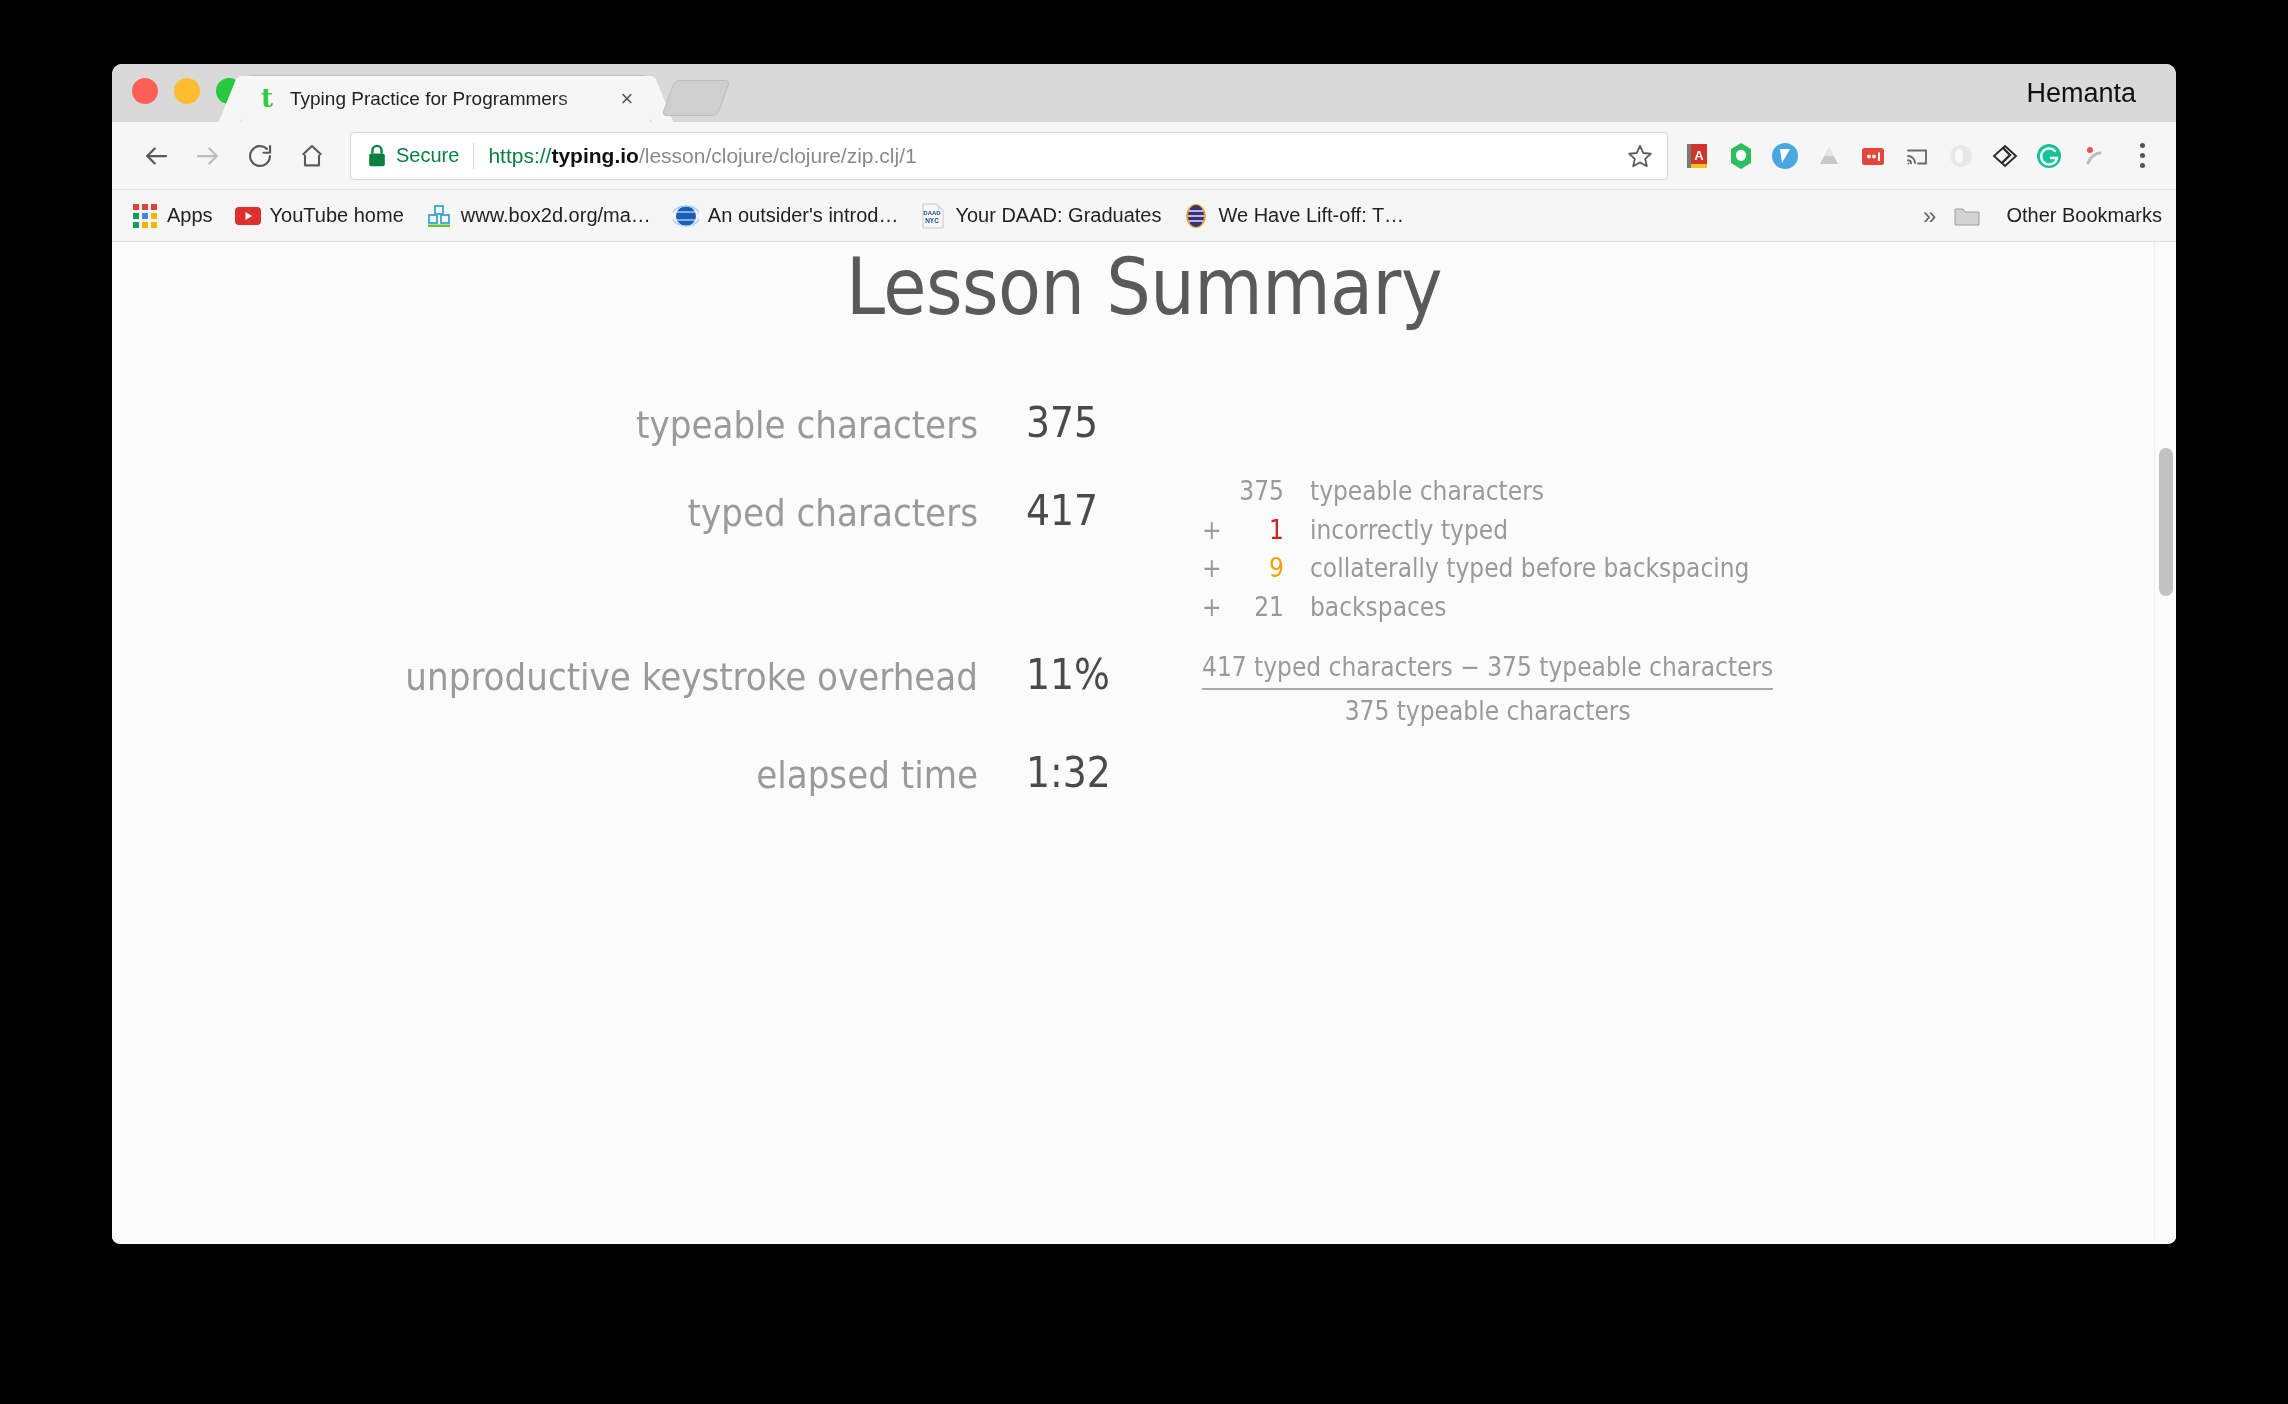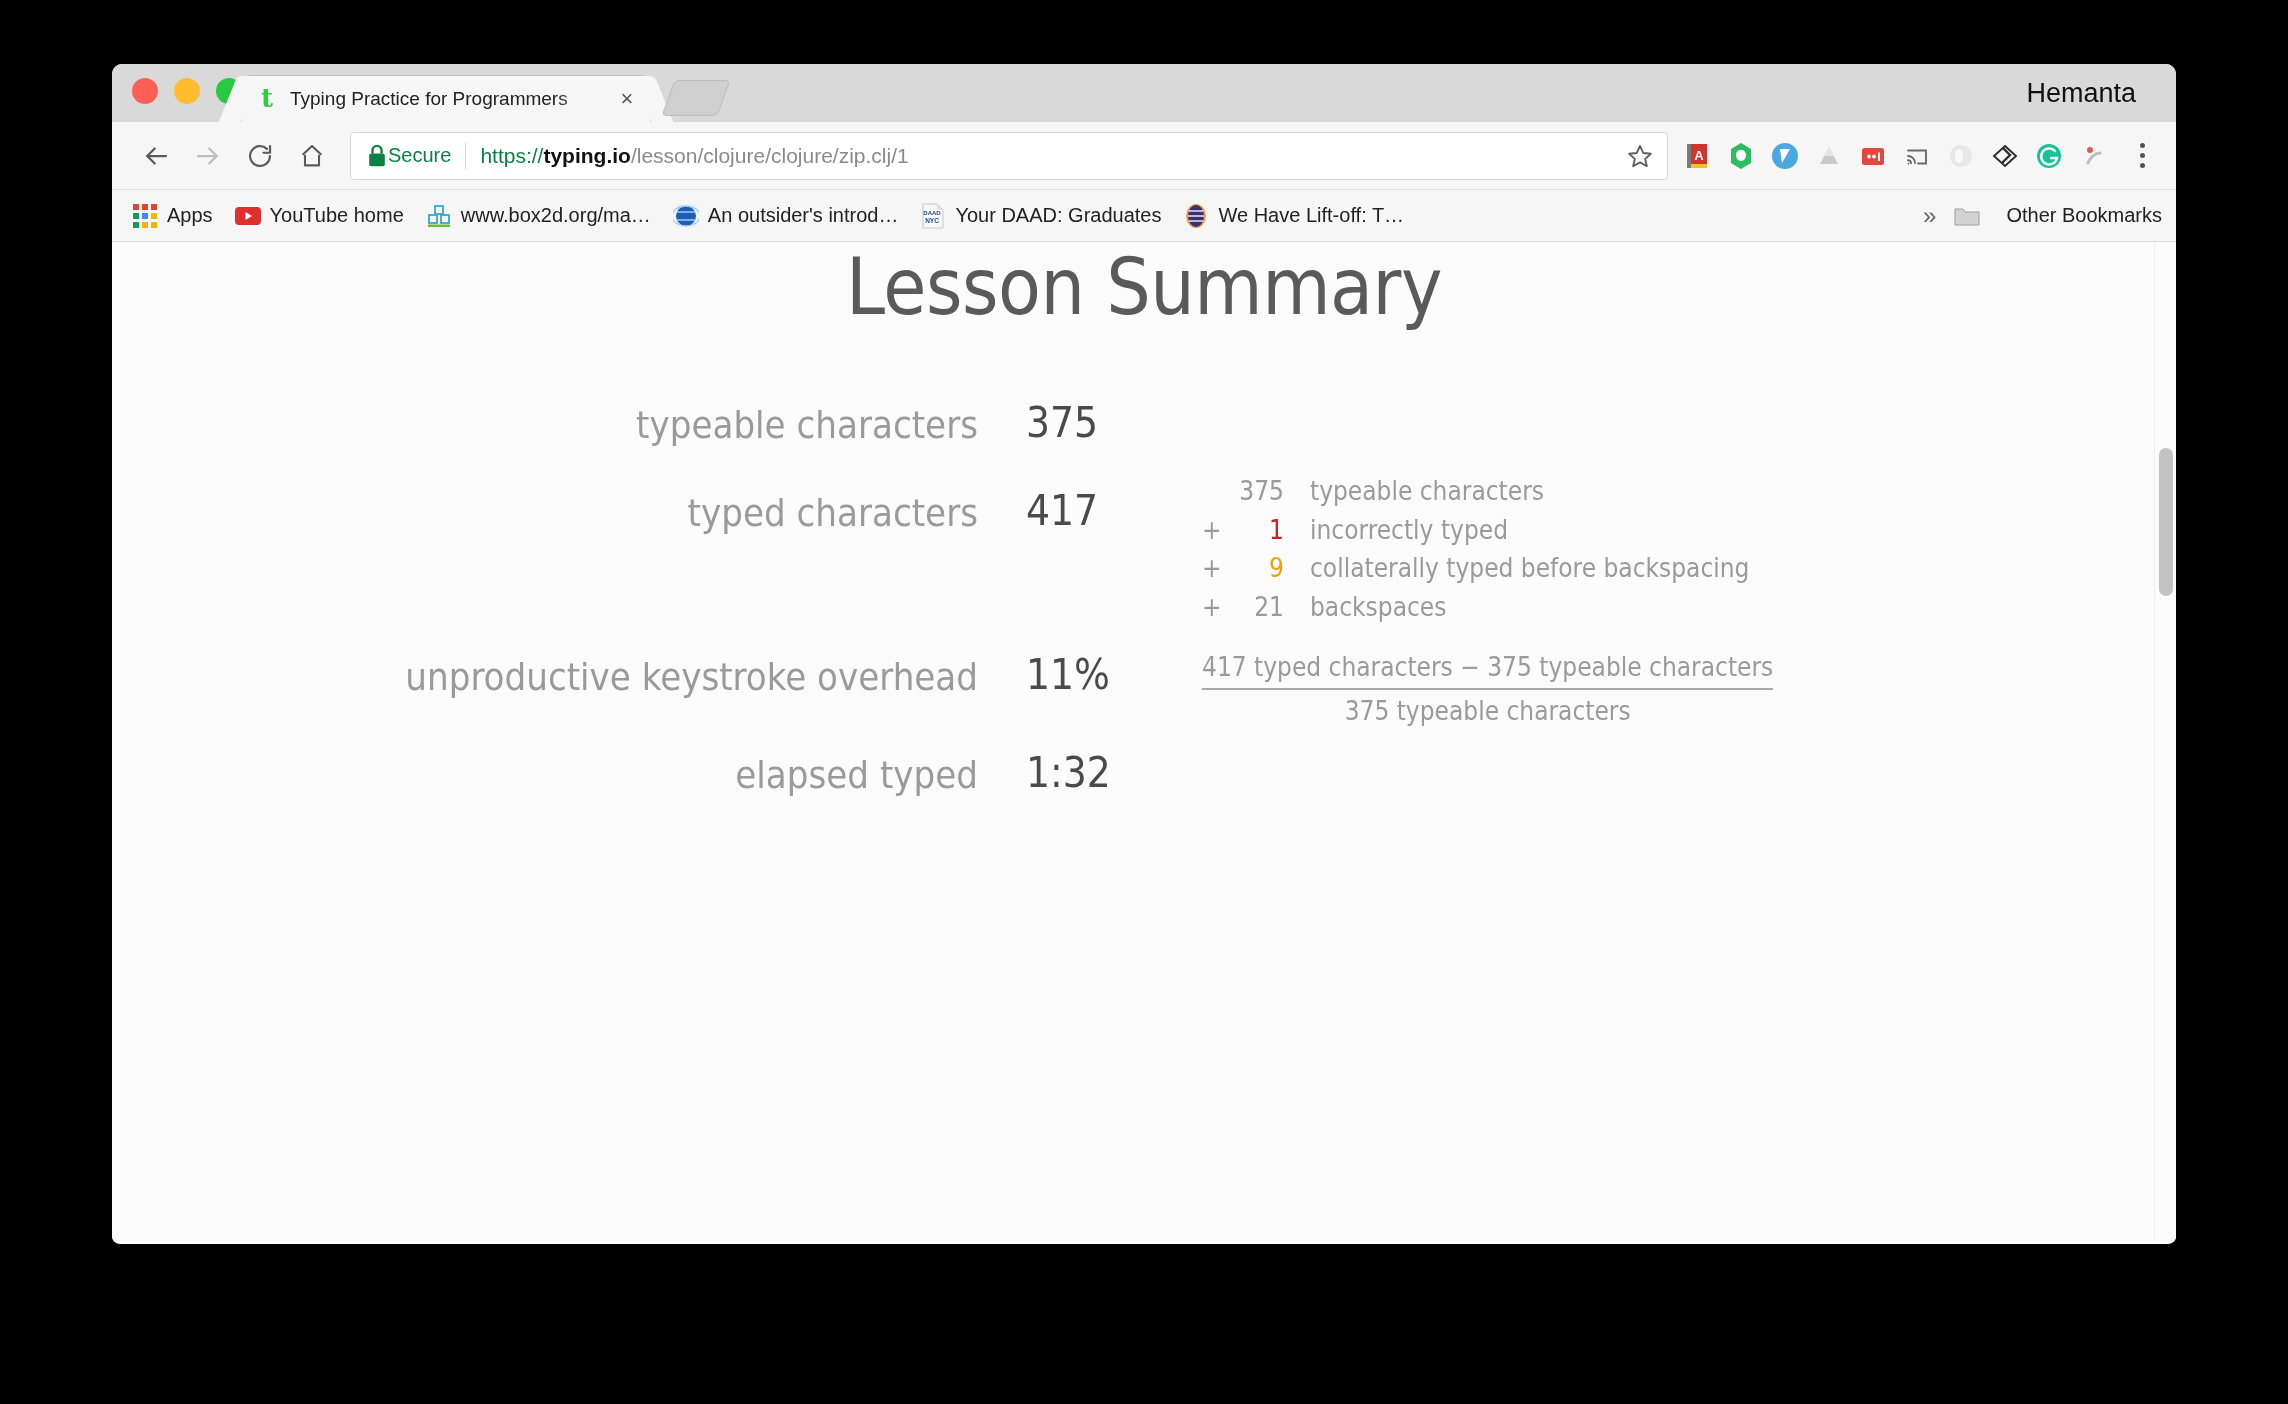--- a/index.html
+++ b/index.html
@@ -130,21 +130,21 @@
     border-radius: 4px;
     display: flex;
     align-items: center;
     padding: 0 6px 0 16px;
     min-width: 0;
   }
   #lock-icon { color: #0b8043; flex: none; display:flex; align-items:center;}
   #secure-label {
     color: #0b8043;
     font-size: 20px;
-    margin-left: 1px;
+    margin-left: 9px;
     flex: none;
   }
   #omnibox-separator {
     width: 1px; height: 26px;
     background: #d8d8d8;
     margin: 0 14px;
     flex: none;
   }
   #url-text {
     font-size: 21px;
@@ -593,21 +593,21 @@
         <div class="stat-value">11%</div>
         <div class="stat-detail">
           <div class="fraction">
             <div class="frac-num">417 typed characters − 375 typeable characters</div>
             <div class="frac-den">375 typeable characters</div>
           </div>
         </div>
       </div>
 
       <div class="stat-row">
-        <div class="stat-label">elapsed typed</div>
+        <div class="stat-label">elapsed time</div>
         <div class="stat-value">1:32</div>
         <div class="stat-detail"></div>
       </div>
 
     </div>
 
     <div id="scroll-track">
       <div id="scroll-thumb"></div>
     </div>
   </div>

